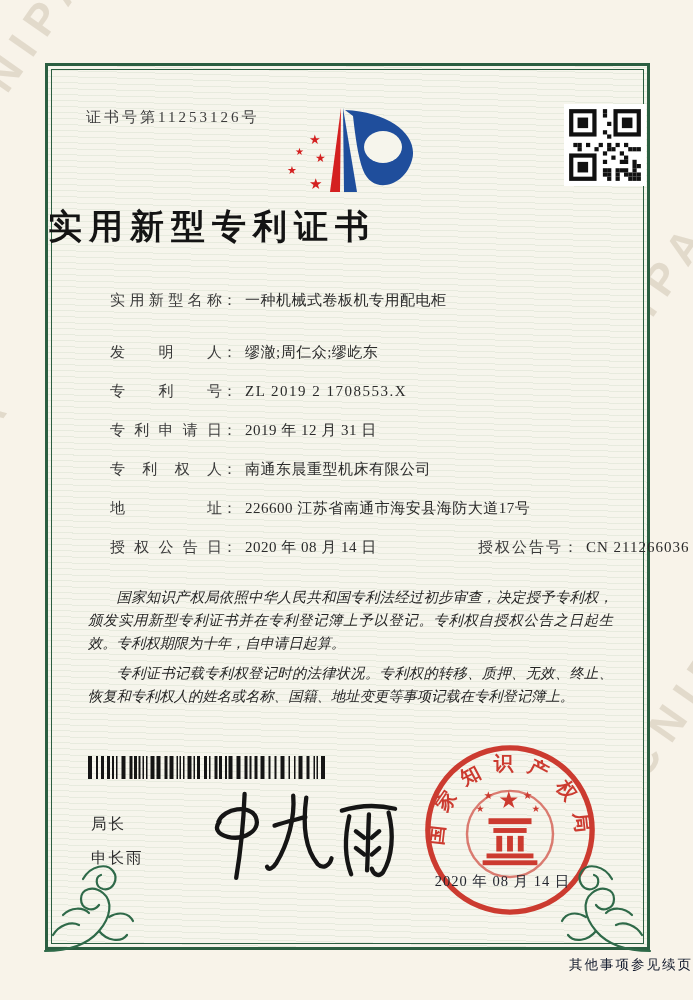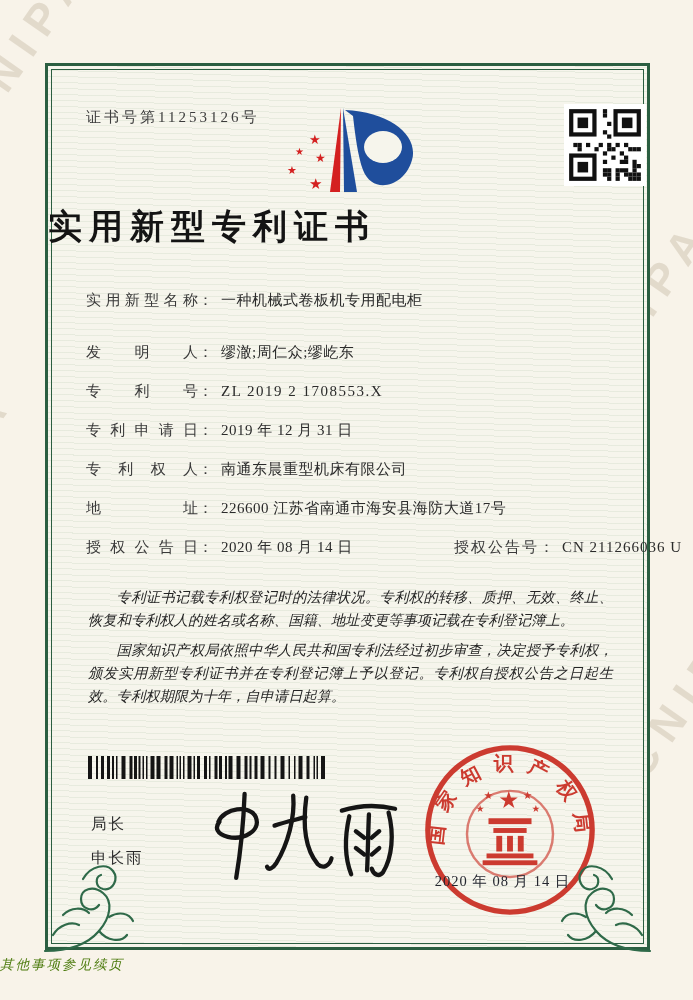--- a/index.html
+++ b/index.html
@@ -24,21 +24,21 @@
   }
   .frame-inner{position:absolute;inset:3px;border:1px solid #2b5e41;pointer-events:none;}
   .cert-no{position:absolute;left:38px;top:42px;font-size:15px;letter-spacing:3px;color:#3c3c3c;}
   .logo{position:absolute;left:50%;top:36px;margin-left:-77px;width:154px;height:92px;}
   .qr{position:absolute;left:516px;top:38px;width:76px;height:76px;background:#fff;padding:3px;}
   .title{
     position:absolute;left:0;top:138px;width:100%;text-align:left;
     font-size:34px;font-weight:bold;letter-spacing:7px;color:#141414;
   }
   .fields{position:absolute;left:38px;right:6px;top:225px;font-size:15px;color:#333;}
-  .frow{position:relative;margin-bottom:20px;white-space:nowrap;}
+  .frow{position:relative;margin-bottom:20px;white-space:nowrap;margin-left:24px;}
   .frow.first{margin-bottom:33px;}
   .flabel{
     display:inline-block;width:112px;vertical-align:bottom;
     text-align:justify;text-align-last:justify;color:#3a3a3a;
   }
   .fcolon{display:inline-block;margin-right:8px;color:#3a3a3a;}
   .fvalue{letter-spacing:0.5px;color:#2b2b2b;}
   .pair2{position:absolute;left:368px;top:0;}
   .pair2 .flabel{width:auto;letter-spacing:2px;text-align-last:auto;}
   .body-text{
@@ -54,22 +54,22 @@
   .seal{position:absolute;left:374px;top:676px;width:176px;height:176px;}
   .seal-date{
     position:absolute;left:372px;top:806px;width:165px;text-align:center;
     font-size:14.5px;letter-spacing:1px;color:#23262f;z-index:5;font-style:normal;
   }
   .page-info{position:absolute;left:0;top:858px;width:100%;text-align:center;font-size:13px;letter-spacing:2px;color:#3a3a3a;}
   .flourish{position:absolute;bottom:-8px;width:92px;height:100px;}
   .flourish.left{left:-5px;}
   .flourish.right{right:-5px;transform:scaleX(-1);}
   .footer-note{
-    position:absolute;left:0;top:956px;width:100%;text-align:left;
-    font-size:13.5px;letter-spacing:2px;color:#4d7c0f;font-style:italic;
+    position:absolute;left:0;top:956px;width:100%;text-align:right;
+    font-size:13.5px;letter-spacing:2px;color:#0f172a;
   }
 </style>
 </head>
 <body>
 
 <div class="page">
 
   <span class="wm" style="left:-72px;top:18px;">CNIPA</span>
   <span class="wm" style="left:548px;top:278px;">CNIPA</span>
   <span class="wm" style="left:-150px;top:448px;">CNIPA</span>
@@ -183,22 +183,22 @@
       </div>
       <div class="frow">
         <span class="flabel">授权公告日</span><span class="fcolon">：</span><span class="fvalue">2020 年 08 月 14 日</span>
         <span class="pair2">
           <span class="flabel">授权公告号</span><span class="fcolon">：</span><span class="fvalue" style="letter-spacing:1px;font-family:Liberation Serif, serif;">CN 211266036 U</span>
         </span>
       </div>
     </div>
 
     <div class="body-text">
+      <p>国家知识产权局依照中华人民共和国专利法经过初步审查，决定授予专利权，颁发实用新型专利证书并在专利登记簿上予以登记。专利权自授权公告之日起生效。专利权期限为十年，自申请日起算。</p>
       <p>专利证书记载专利权登记时的法律状况。专利权的转移、质押、无效、终止、恢复和专利权人的姓名或名称、国籍、地址变更等事项记载在专利登记簿上。</p>
-      <p>国家知识产权局依照中华人民共和国专利法经过初步审查，决定授予专利权，颁发实用新型专利证书并在专利登记簿上予以登记。专利权自授权公告之日起生效。专利权期限为十年，自申请日起算。</p>
     </div>
 
     <svg class="barcode" viewBox="0 0 238 23" preserveAspectRatio="none">
       <g class="bars" fill="#141414">
           <rect x="0" y="0" width="4" height="23"></rect>
           <rect x="8" y="0" width="2" height="23"></rect>
           <rect x="13" y="0" width="3" height="23"></rect>
           <rect x="19" y="0" width="3" height="23"></rect>
           <rect x="24" y="0" width="2" height="23"></rect>
           <rect x="28" y="0" width="1.5" height="23"></rect>

